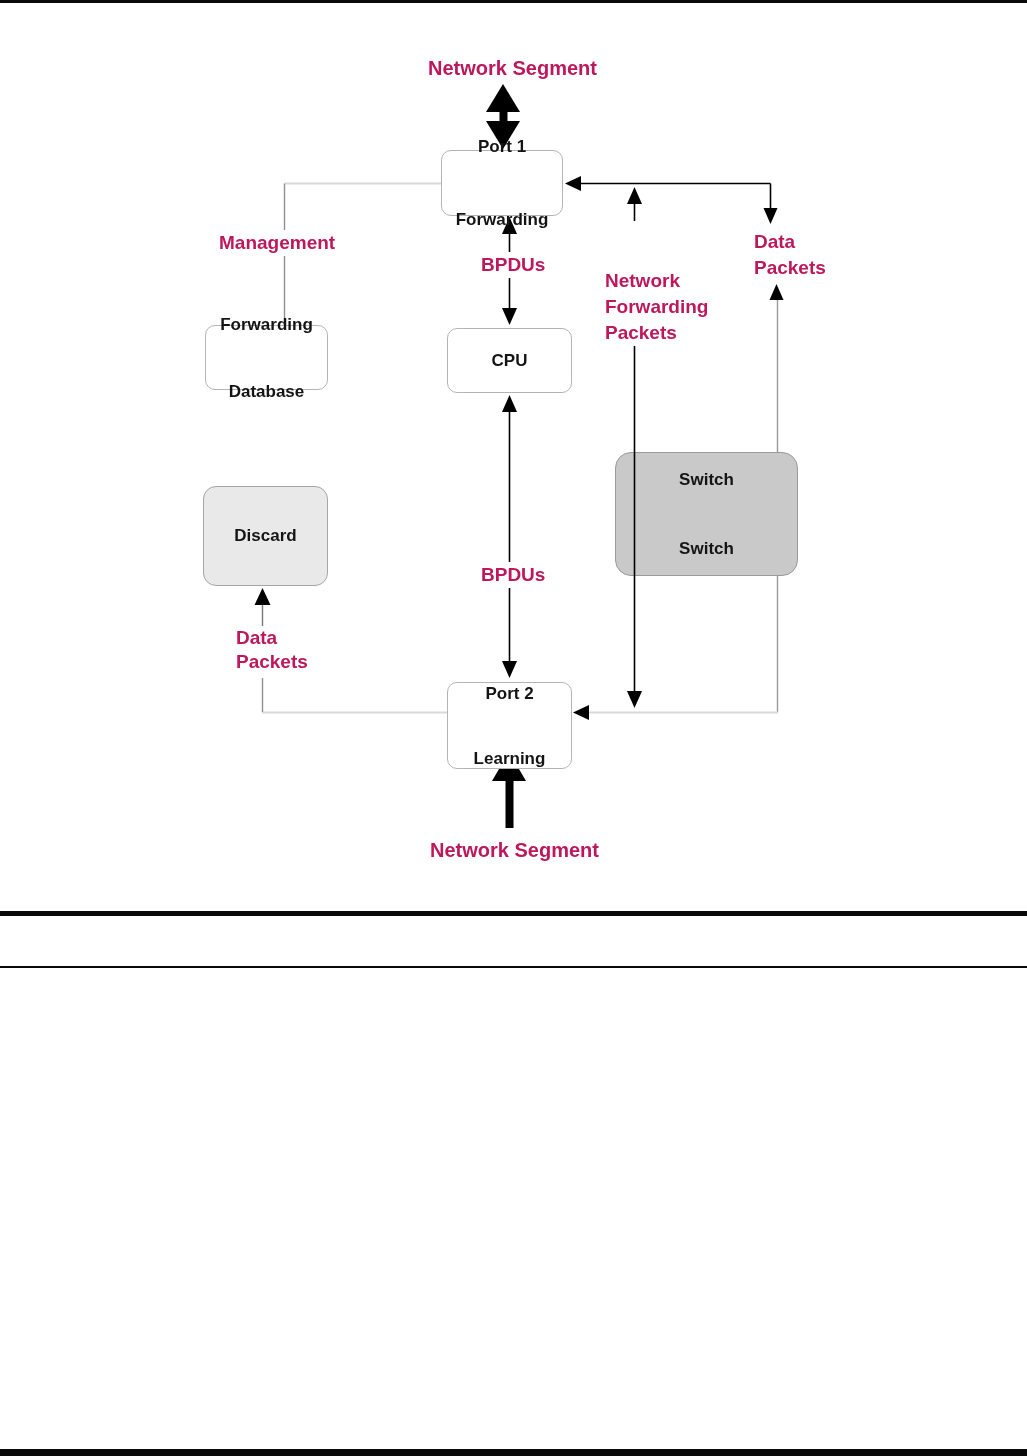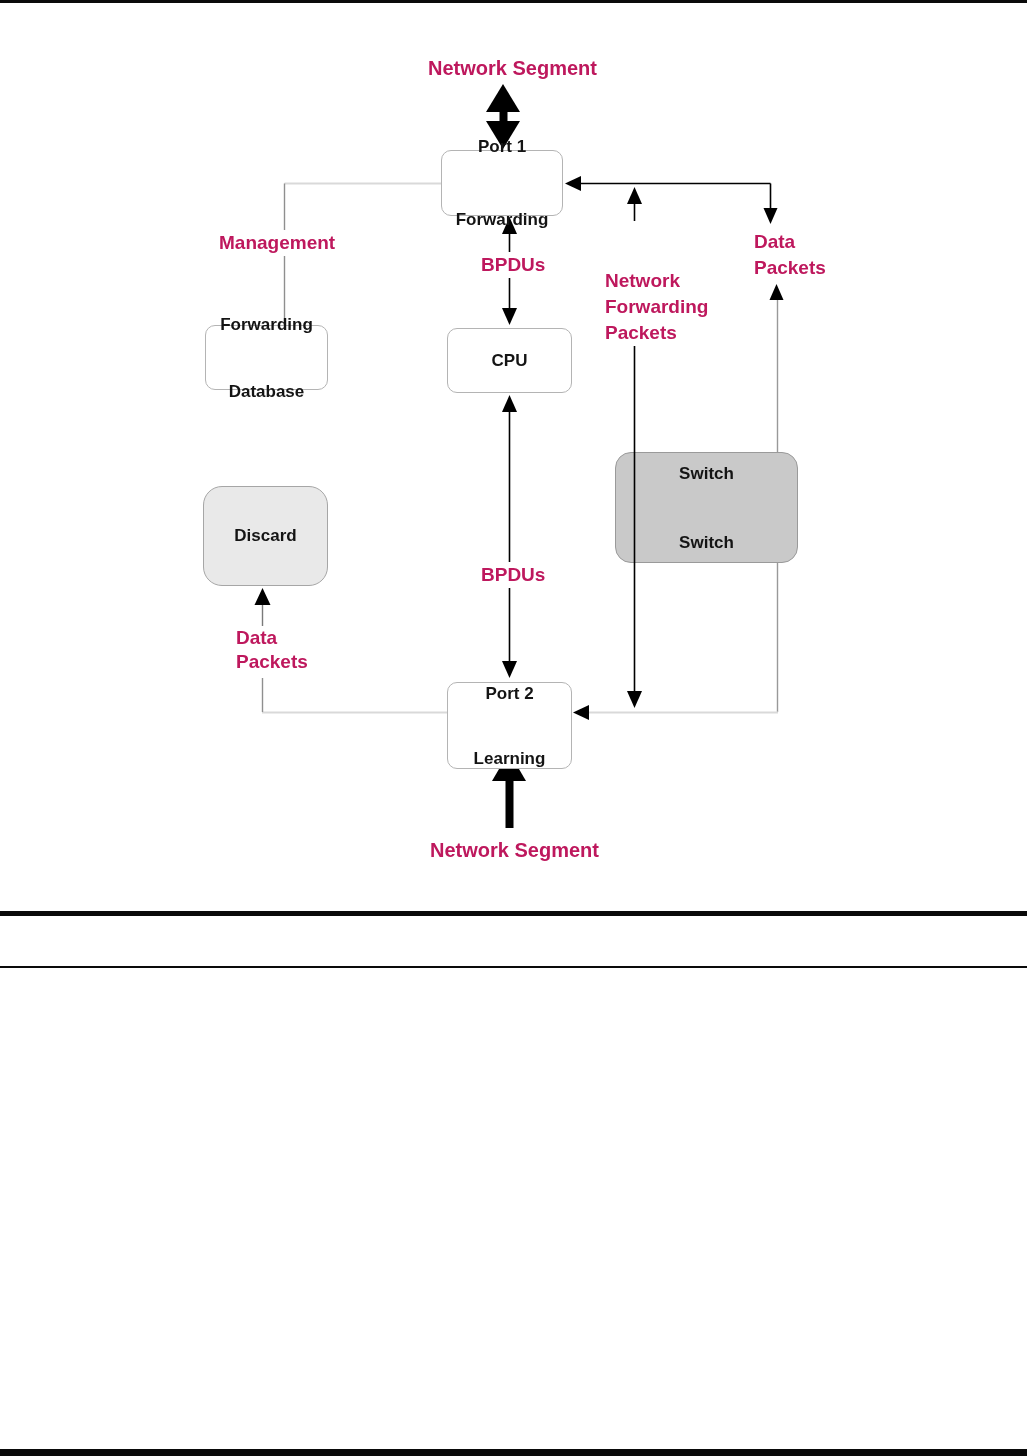--- a/index.html
+++ b/index.html
@@ -31,22 +31,22 @@
     border-radius:10px;
     color:#141414;
     font-weight:600;
     font-size:17px;
     z-index:2;
     gap:44px;
   }
   .node-port1{left:441px;top:150px;width:122px;height:66px;line-height:29px;}
   .node-fwddb{left:205px;top:325px;width:123px;height:65px;line-height:23px;}
   .node-cpu{left:447px;top:328px;width:125px;height:65px;}
-  .node-discard{left:203px;top:486px;width:125px;height:100px;background:#e9e9e9;border-color:#a6a6a6;border-radius:19px;}
-  .node-switchfabric{left:615px;top:452px;width:183px;height:111px;background:#c9c9c9;border-color:#9a9a9a;border-radius:16px;line-height:25px;}
+  .node-discard{left:203px;top:486px;width:125px;height:100px;background:#e9e9e9;border-color:#a6a6a6;border-radius:13px;}
+  .node-switchfabric{left:615px;top:452px;width:183px;height:124px;background:#c9c9c9;border-color:#9a9a9a;border-radius:16px;line-height:25px;}
   .node-port2{left:447px;top:682px;width:125px;height:87px;line-height:21px;}
 
   .lbl{
     position:absolute;
     color:#be185d;
     font-weight:600;
     font-size:19px;
     line-height:26px;
     white-space:nowrap;
     z-index:4;

